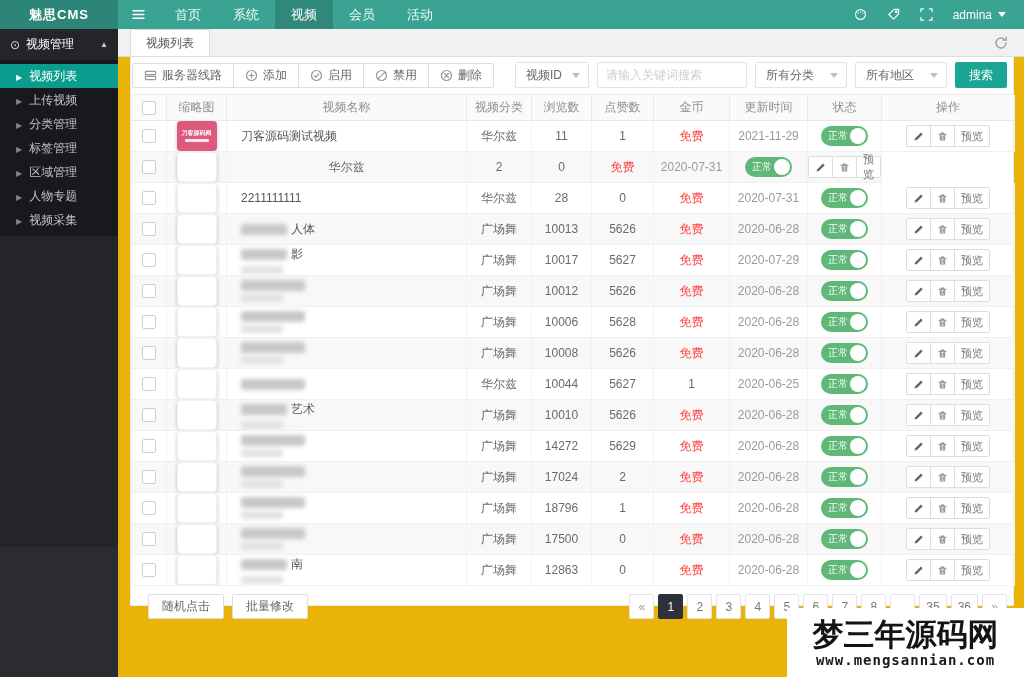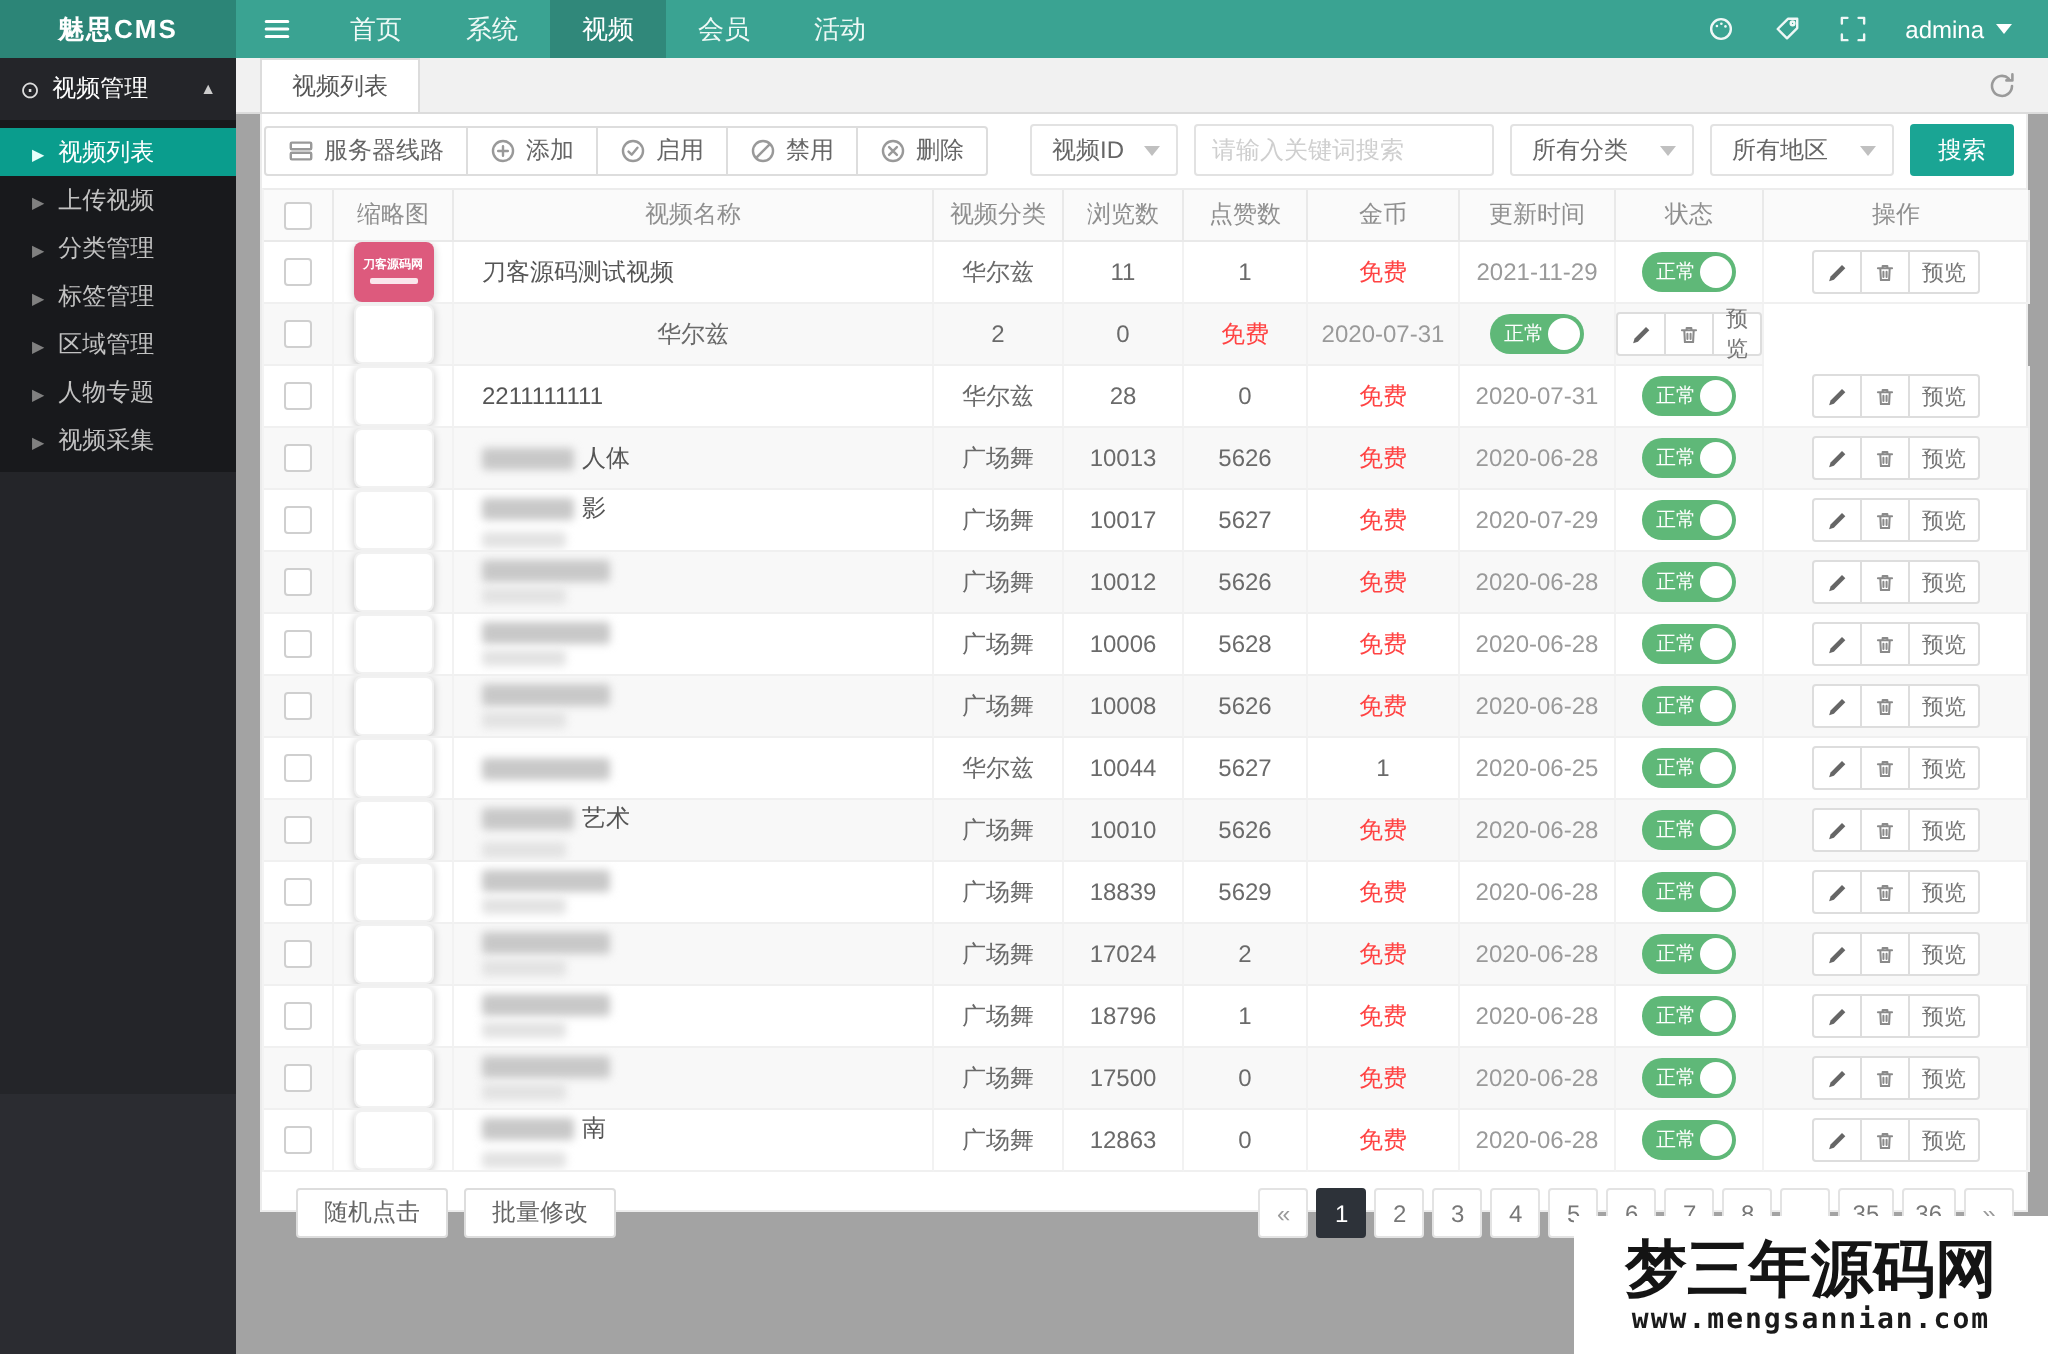--- a/index.html
+++ b/index.html
@@ -1,17 +1,17 @@
 <!DOCTYPE html>
 <html><head>
 <meta charset="utf-8">
 <style>
   * { margin:0; padding:0; box-sizing:border-box; }
   body { font-family:"Liberation Sans","DejaVu Sans",sans-serif; background:#888; }
-  .screen { position:relative; width:1024px; height:677px; background:#a3a3a3; overflow:hidden; }
+  .screen { position:relative; width:1024px; height:677px; background:#eab308; overflow:hidden; }
 
   
   .topbar { position:absolute; top:0; left:0; right:0; height:29px; background:#3aa392; display:flex; align-items:stretch; z-index:5; }
   .logo { width:118px; background:#2c8577; color:#fff; font-weight:bold; font-size:13px; line-height:29px; text-align:center; letter-spacing:1px; }
   .nav { display:flex; align-items:stretch; }
   .nav-ham { display:flex; align-items:center; padding:0 13px; color:#fff; cursor:pointer; }
   .nav-item { color:#eef9f6; font-size:13px; line-height:29px; padding:0 16px; cursor:pointer; }
   .nav-item.active { background:rgba(0,0,0,0.16); color:#fff; }
   .top-right { margin-left:auto; display:flex; align-items:center; padding-right:12px; }
   .top-ico { color:#fff; opacity:.92; padding:0 10px; display:flex; align-items:center; cursor:pointer; }
@@ -695,21 +695,21 @@
               <div class="td">
                 <div class="thumb"></div>
               </div>
               <div class="td name">
                 <div class="nameline">
                   <span class="blurbar"></span>
                 </div>
                 <div class="subbar"></div>
               </div>
               <div class="td">广场舞</div>
-              <div class="td">18839</div>
+              <div class="td">14272</div>
               <div class="td">5629</div>
               <div class="td coin-free">免费</div>
               <div class="td date">2020-06-28</div>
               <div class="td">
                 <span class="toggle">
                   <span class="tg-label">正常</span>
                   <span class="knob"></span>
                 </span>
               </div>
               <div class="td">

